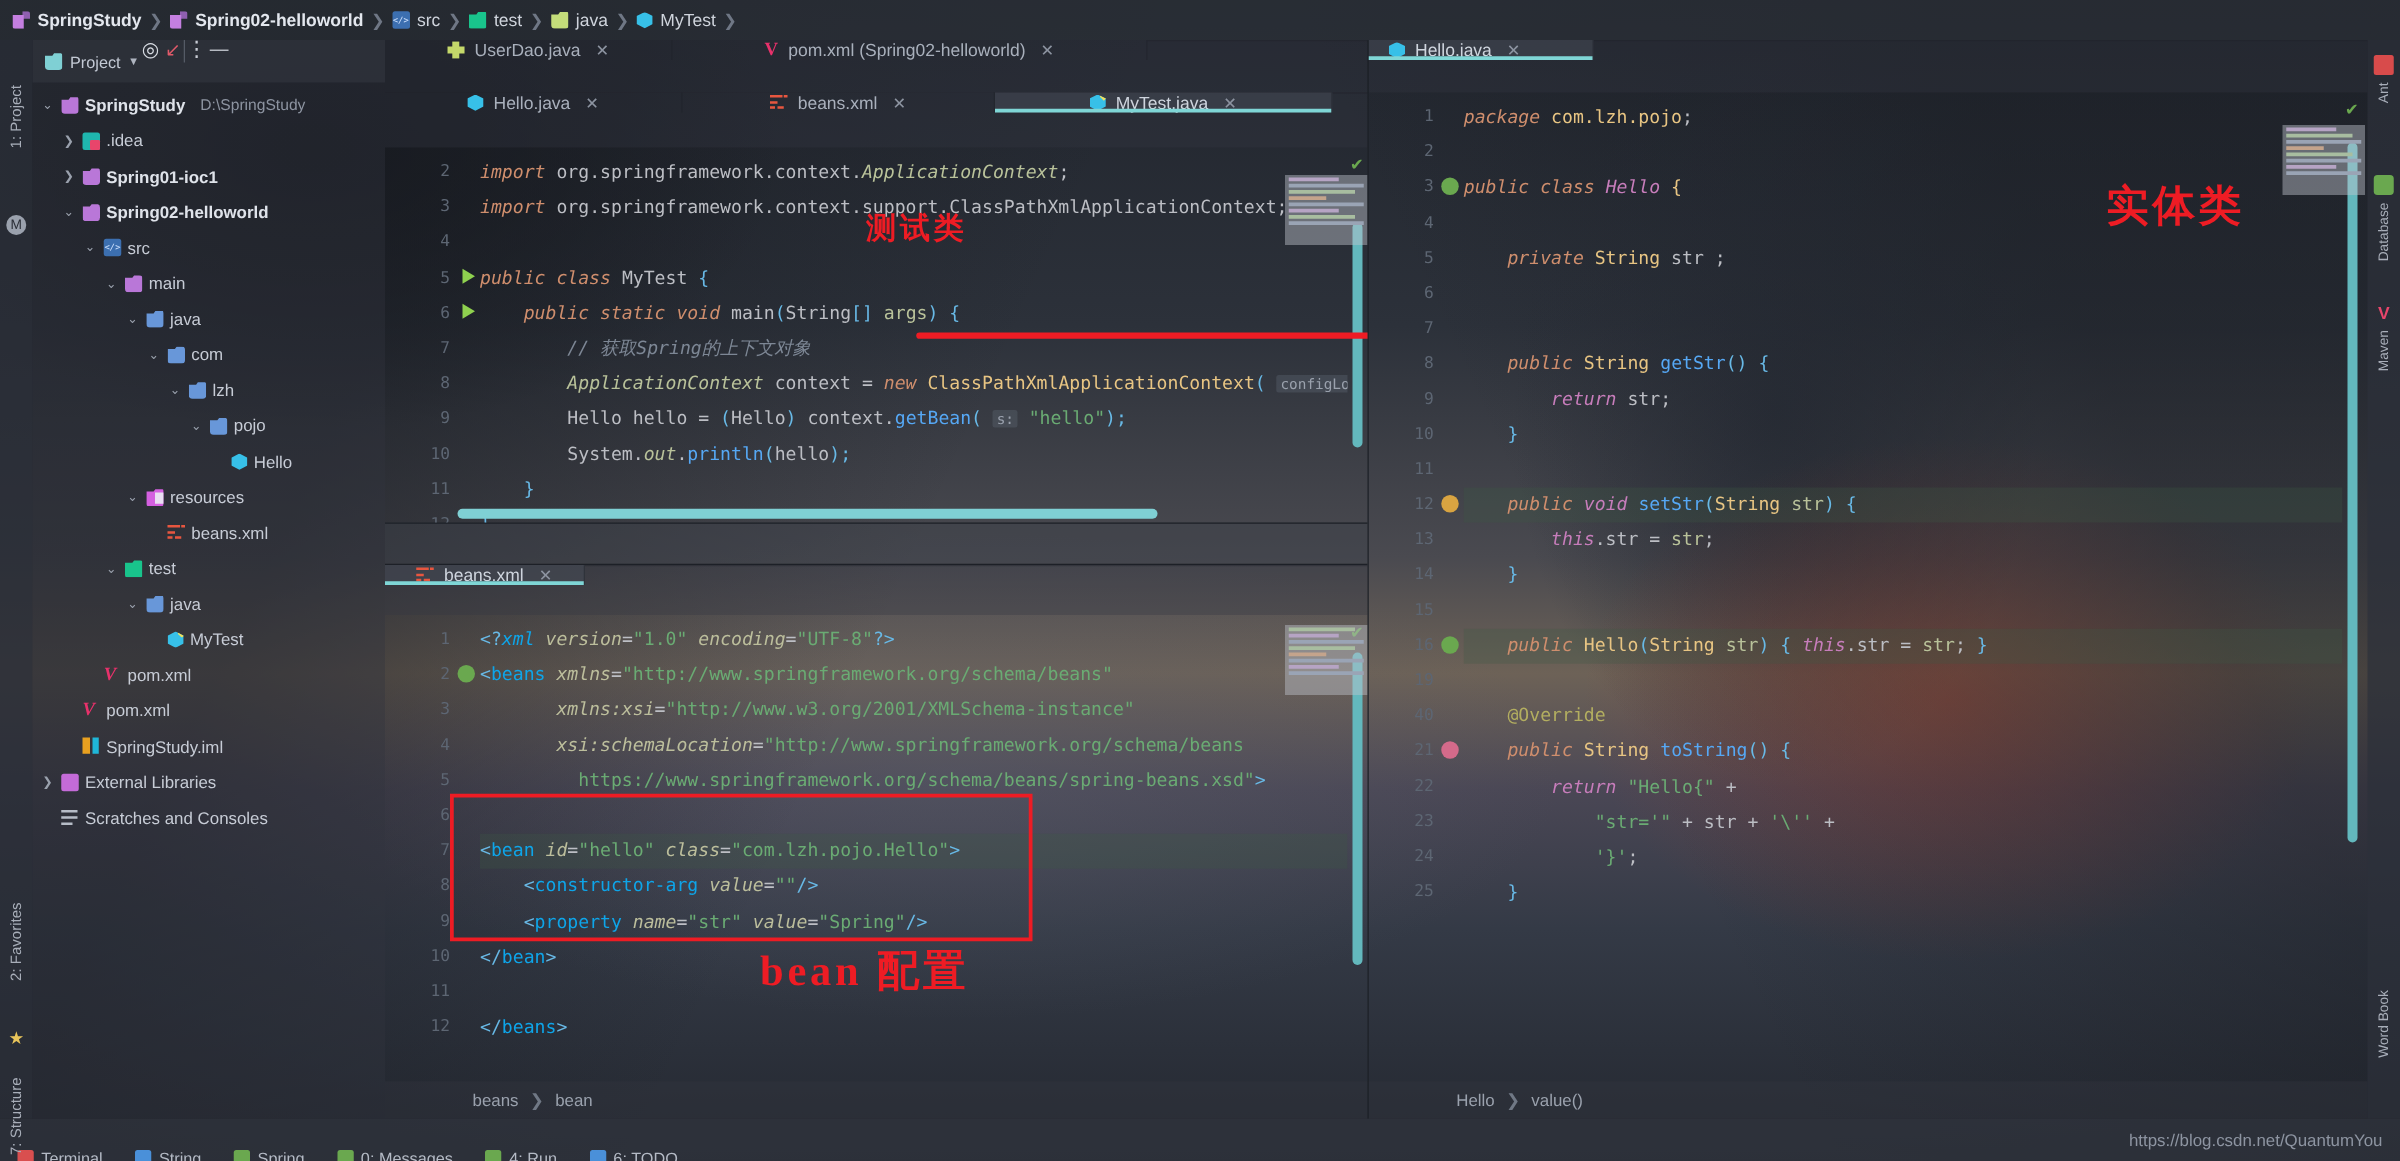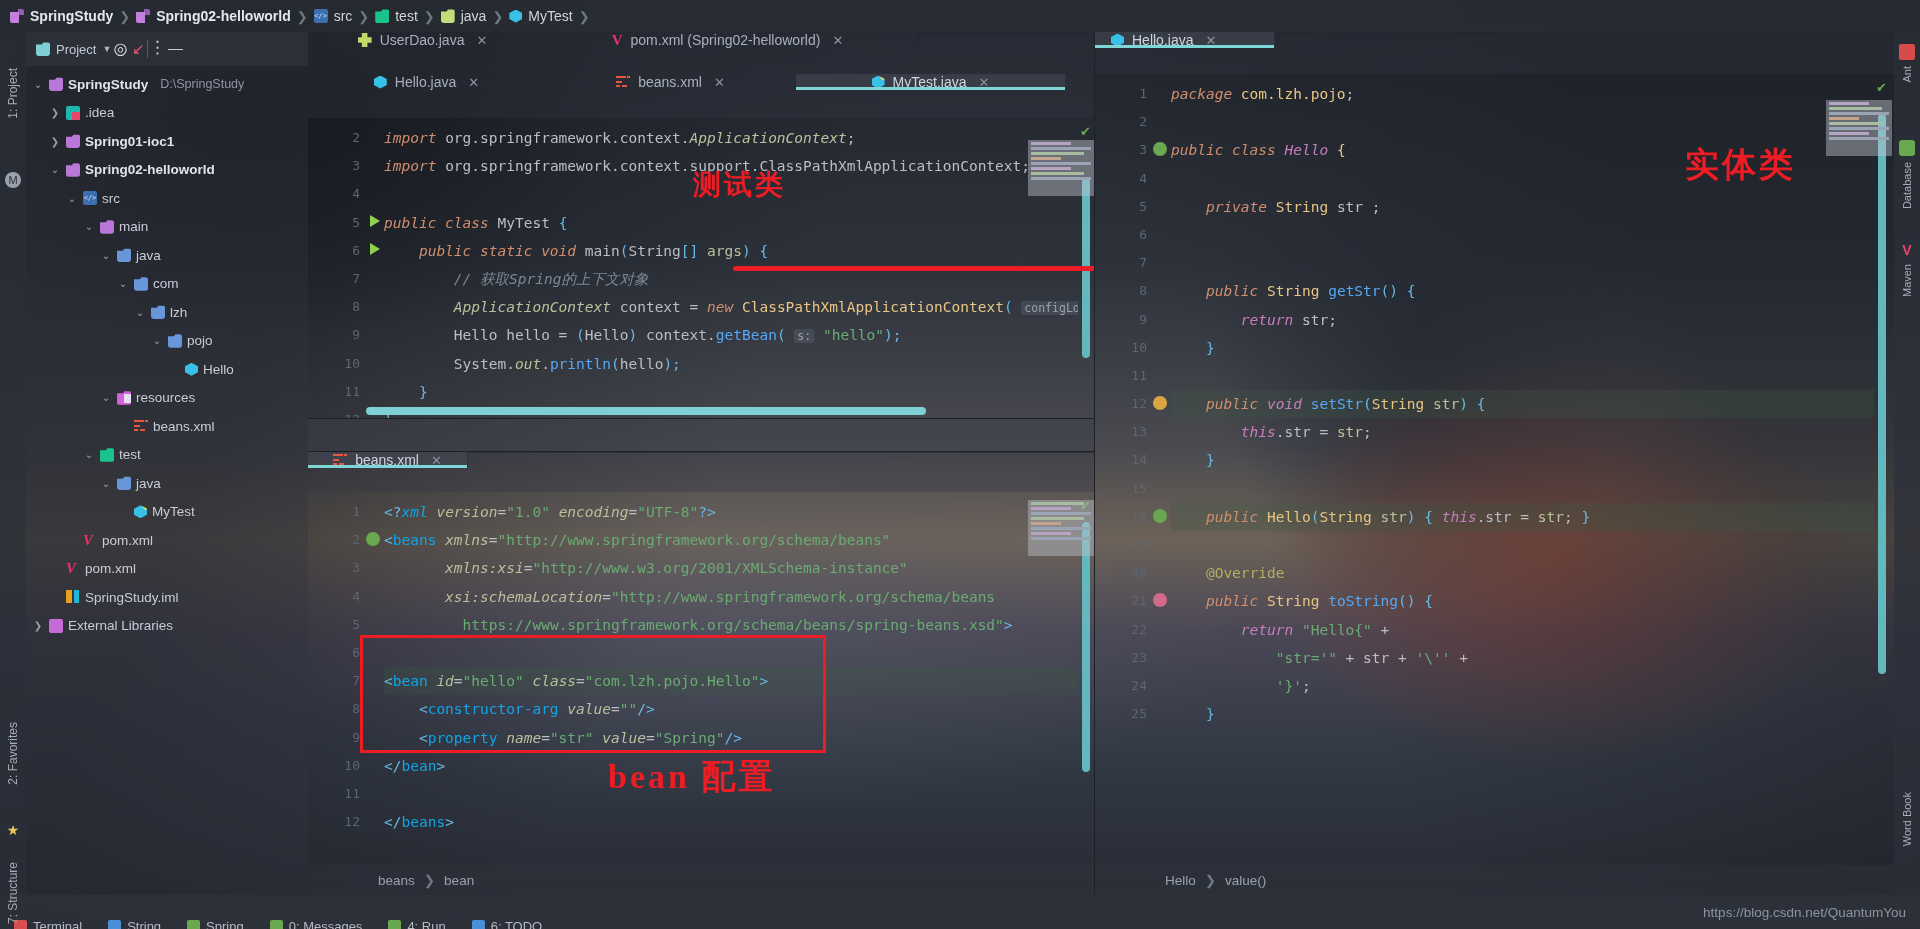--- a/index.html
+++ b/index.html
@@ -85,21 +85,21 @@
   .vtext{ position:absolute; left:50%; transform-origin:center; white-space:nowrap;
      font-size:12px; color:#a8aeb9; writing-mode:vertical-rl; transform:translateX(-50%) rotate(180deg); }
   .vtext.t1{ top:36px; }
   .vtext.t2{ top:690px; }
   .vtext.t3{ top:790px; }
   .strip-ic{ position:absolute; left:5px; width:16px; height:16px; }
 
   
   .sidebar{ width:282px; flex:none; display:flex; flex-direction:column; min-height:0;
      background:rgba(49,53,62,.38); }
-  .sb-toolbar{ height:34px; display:flex; align-items:center; padding:0 10px;
+  .sb-toolbar{ height:34px; display:flex; padding:0 10px;
      background:rgba(52,56,66,.55); }
   .sb-title{ display:flex; align-items:center; gap:6px; color:#c3c9d4; font-size:13px;}
   .tbtn{ width:18px; height:18px; position:relative; cursor:default; }
   .tbtn.target:after{ content:"◎"; position:absolute; inset:0; color:#d7dbe2; font-size:16px; line-height:18px; text-align:center;}
   .tbtn.collapse:after{ content:"↙"; position:absolute; inset:0; color:#e05a6a; font-size:15px; line-height:18px; text-align:center;}
   .tbtn.dots:after{ content:"⋮"; position:absolute; inset:0; color:#c8ccd4; font-size:17px; line-height:16px; text-align:center;}
   .tbtn.minus:after{ content:"―"; position:absolute; inset:0; color:#c8ccd4; font-size:15px; line-height:16px; text-align:center;}
   .sb-sep{ width:1px; height:18px; background:#555b66; }
 
   .tree{ flex:1; overflow:hidden; padding-top:4px; font-size:13.5px; }
@@ -347,20 +347,25 @@
           </div>
           <div class="node" style="padding-left: 23px; text-align: center;">
             <span class="arrow none"></span>
             <i class="ic ic-iml"></i>
             <span class="nlabel">SpringStudy.iml</span>
           </div>
           <div class="node" style="padding-left: 6px;">
             <span class="arrow">❯</span>
             <i class="ic ic-lib"></i>
             <span class="nlabel">External Libraries</span>
+          </div>
+          <div class="node" style="padding-left: 6px;">
+            <span class="arrow none"></span>
+            <i class="ic ic-scratch"></i>
+            <span class="nlabel">Scratches and Consoles</span>
           </div>
         </div>
     </div>
 
     <div class="editors">
 
       <div class="leftEditors">
 
         <div class="tabrow">
           <div class="tab" style="min-width:230px;justify-content:center">
@@ -419,21 +424,21 @@
               <i></i>
               <i class="b"></i>
               <i class="c"></i>
               <i></i>
               <i class="a"></i>
               <i class="b"></i>
               <i></i>
           </div>
           <div class="hsb" style="bottom:3px;width:560px"></div>
 
-          <span class="cn-note" style="left:385px;top:48px;font-size:28px;">测试类</span>
+          <span class="cn-note" style="left:385px;top:48px;font-size:24px;">测试类</span>
           <div class="red-underline" style="left:425px;top:148px;width:575px;"></div>
         </div>
 
         <div class="midsplit"></div>
 
         <div class="tabrow" style="height:40px">
           <div class="tab sel" style="min-width:160px;justify-content:center">
             <i class="ic ic-xml"></i>
             <span>beans.xml</span>
             <span class="x">✕</span>

